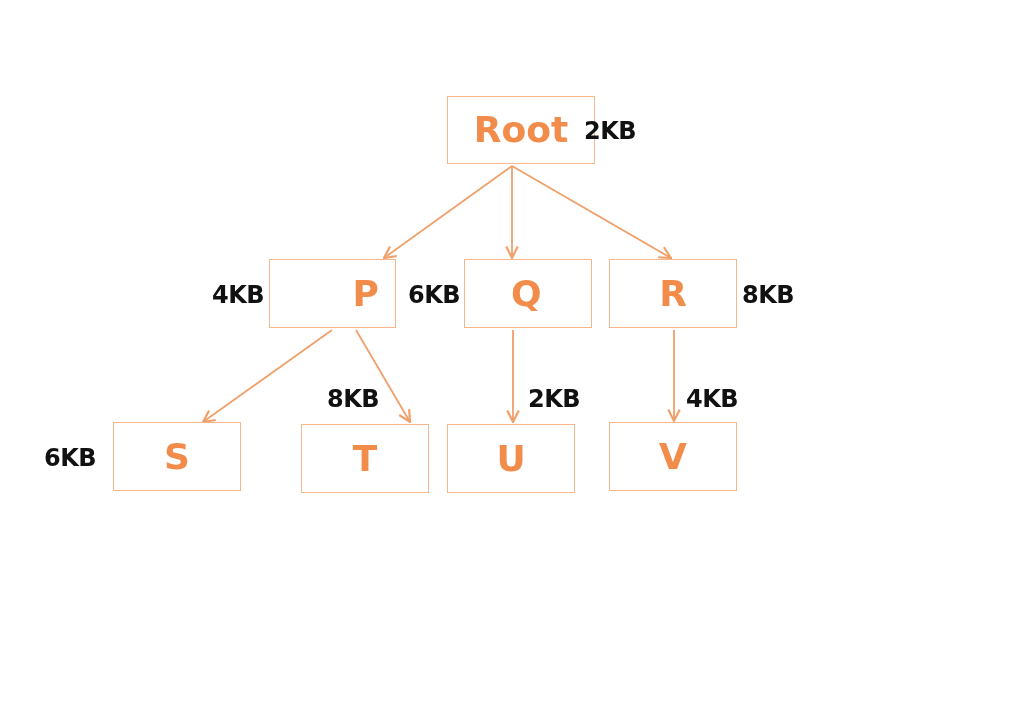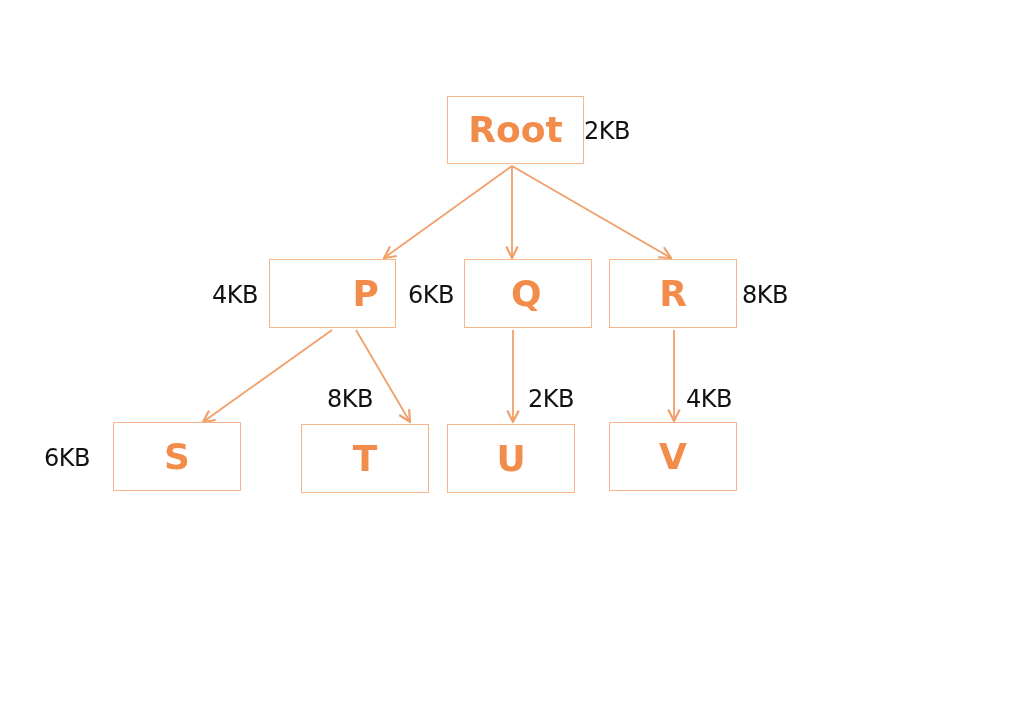--- a/index.html
+++ b/index.html
@@ -1,20 +1,20 @@
 <!DOCTYPE html>
 <html><head>
 <meta charset="utf-8">
 <style>
   html, body { margin: 0; padding: 0; background: #ffffff; }
   body { width: 1024px; height: 726px; position: relative; overflow: hidden; font-family: "DejaVu Sans", sans-serif; }
   #diagram { position: absolute; left: 0; top: 0; width: 1024px; height: 726px; }
   .node-box { position: absolute; border: 1.5px solid #f6b58a; box-sizing: border-box; background: #fff; display: flex; align-items: center; justify-content: center; }
   .node-label { color: #f28c4a; font-weight: bold; font-family: "DejaVu Sans", sans-serif; font-size: 36px; line-height: 1; }
-  .size-label { position: absolute; color: #111111; font-weight: normal; font-family: "DejaVu Sans", sans-serif; font-size: 24px; line-height: 1; letter-spacing: -0.5px; }
+  .size-label { position: absolute; color: #111111; font-weight: bold; font-family: "DejaVu Sans", sans-serif; font-size: 24px; line-height: 1; letter-spacing: -0.5px; }
   svg.edges { position: absolute; left: 0; top: 0; width: 1024px; height: 726px; }
 </style>
 </head>
 <body>
 
 <div id="diagram">
 
   <svg class="edges" xmlns="http://www.w3.org/2000/svg">
     <defs>
       <marker id="arrow" viewBox="0 0 10 10" refX="9" refY="5" markerWidth="8" markerHeight="8" orient="auto-start-reverse">
@@ -23,21 +23,21 @@
     </defs>
     <line x1="512" y1="166" x2="384" y2="258" stroke="#f0a06a" stroke-width="1.8" marker-end="url(#arrow)"></line>
     <line x1="512" y1="166" x2="512" y2="258" stroke="#f0a06a" stroke-width="1.8" marker-end="url(#arrow)"></line>
     <line x1="512" y1="166" x2="671" y2="258" stroke="#f0a06a" stroke-width="1.8" marker-end="url(#arrow)"></line>
     <line x1="332" y1="330" x2="203" y2="422" stroke="#f0a06a" stroke-width="1.8" marker-end="url(#arrow)"></line>
     <line x1="356" y1="330" x2="410" y2="422" stroke="#f0a06a" stroke-width="1.8" marker-end="url(#arrow)"></line>
     <line x1="513" y1="330" x2="513" y2="422" stroke="#f0a06a" stroke-width="1.8" marker-end="url(#arrow)"></line>
     <line x1="674" y1="330" x2="674" y2="421" stroke="#f0a06a" stroke-width="1.8" marker-end="url(#arrow)"></line>
   </svg>
 
-  <div class="node-box" style="left:447px; top:96px; width:137px; height:68px;">
+  <div class="node-box" style="left:447px; top:96px; width:148px; height:68px;">
     <span class="node-label">Root</span>
   </div>
   <span class="size-label" style="left:584px; top:119px;">2KB</span>
 
   <div class="node-box" style="left:269px; top:259px; width:127px; height:69px; justify-content:flex-end; padding-right:16px;">
     <span class="node-label">P</span>
   </div>
   <span class="size-label" style="left:212px; top:283px;">4KB</span>
 
   <div class="node-box" style="left:464px; top:259px; width:128px; height:69px; justify-content:flex-start; padding-left:46px;">

